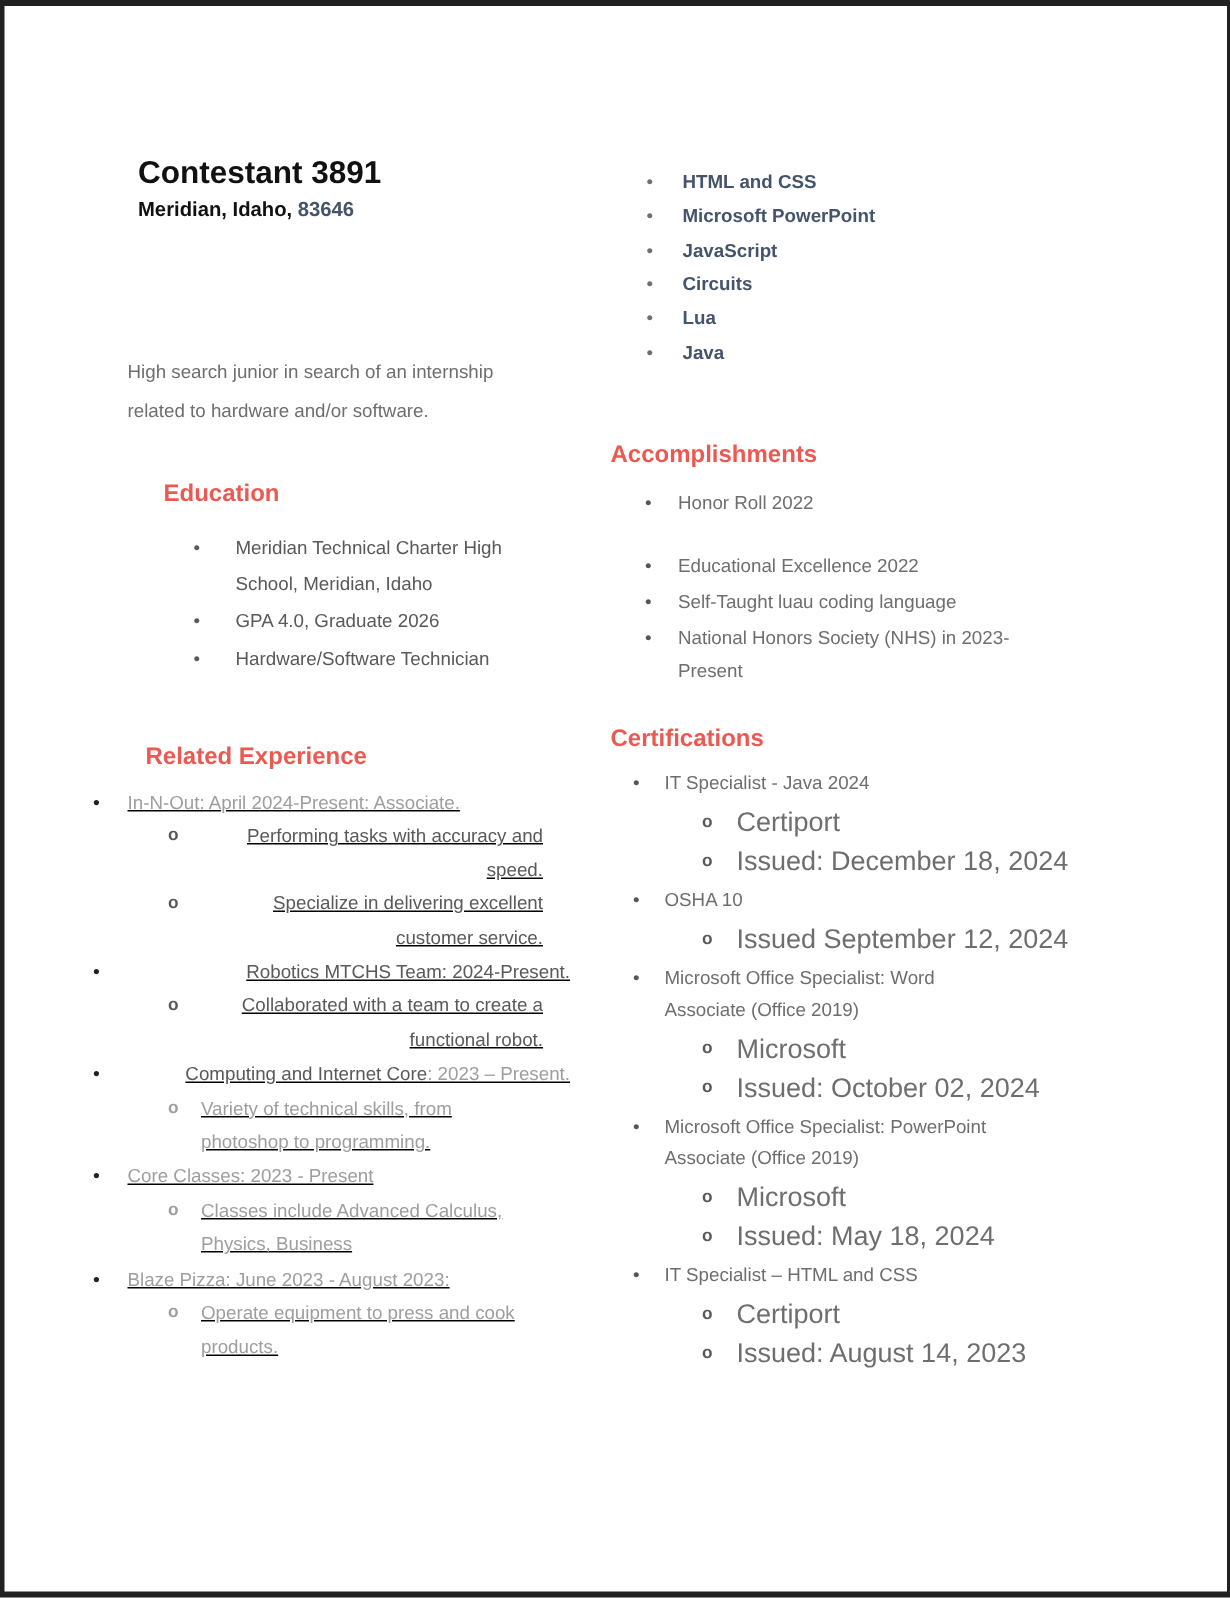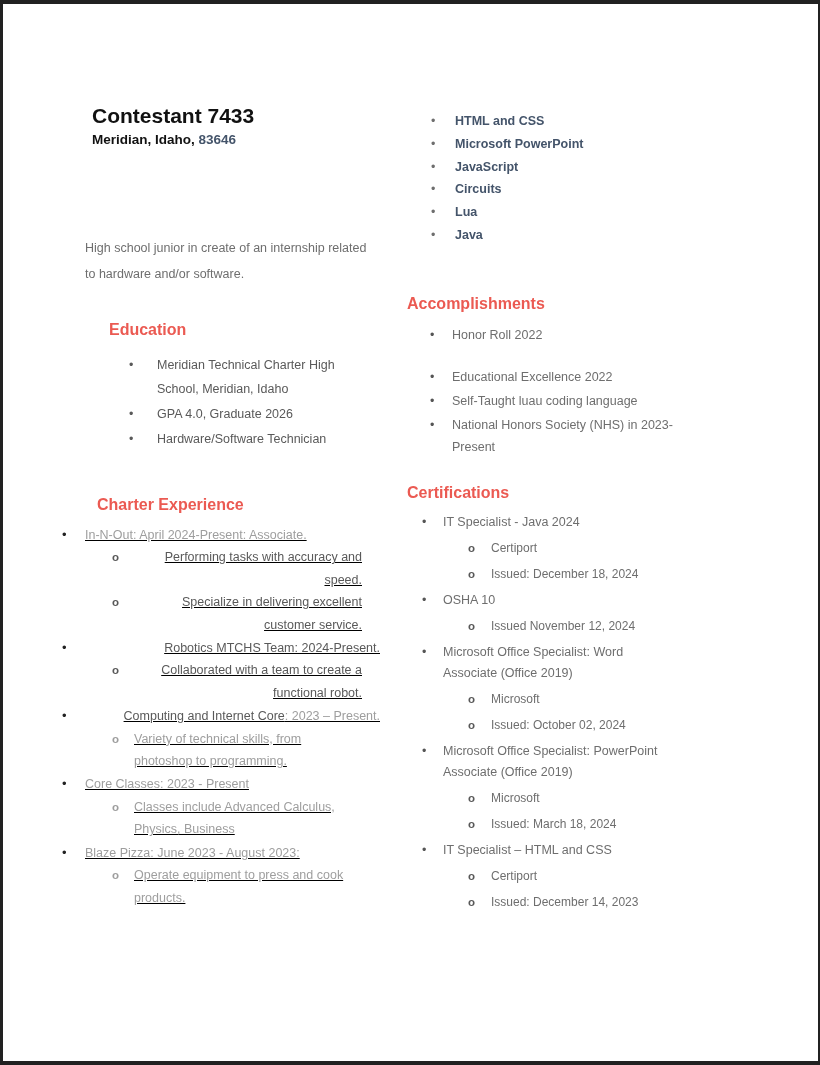--- a/index.html
+++ b/index.html
@@ -73,50 +73,50 @@
   .accomplishments li:first-child{margin-bottom:20px;}
   .accomplishments li::before{content:"\2022";position:absolute;left:23px;color:#555555;}
 
   
   .certifications{left:407px;top:483px;width:320px;}
   .cert-list{margin-top:9px;}
   .cert-main{position:relative;padding-left:36px;width:222px;
     font-size:12.5px;line-height:21px;color:var(--medium);margin-top:5px;}
   .cert-main::before{content:"\2022";position:absolute;left:15px;color:#555555;}
   .cert-sub{position:relative;padding-left:84px;width:230px;
-    font-size:12px;line-height:21px;color:var(--medium);margin-top:5px;}
+    font-size:18px;line-height:21px;color:var(--medium);margin-top:5px;}
   .cert-sub::before{content:"o";position:absolute;left:61px;font-size:11.5px;
     font-weight:bold;color:var(--dark);}
 </style>
 </head>
 <body>
 
 <div class="frame"></div>
 
 <header class="header">
-  <h1>Contestant 7433</h1>
+  <h1>Contestant 3891</h1>
   <p class="location">
     <span>Meridian, Idaho,</span>
     <span class="zip">83646</span>
   </p>
 </header>
 
-<p class="objective">High school junior in create of an internship related to hardware and/or software.</p>
+<p class="objective">High search junior in search of an internship related to hardware and/or software.</p>
 
 <section class="education">
   <h2>Education</h2>
   <ul id="education-list">
       <li>Meridian Technical Charter High School, Meridian, Idaho</li>
       <li>GPA 4.0, Graduate 2026</li>
       <li>Hardware/Software Technician</li>
     </ul>
 </section>
 
 <section class="experience">
-  <h2>Charter Experience</h2>
+  <h2>Related Experience</h2>
   <div class="exp-list" id="experience-list">
       <div class="exp-item">
         <p class="exp-main tone-light"><span class="tone-light">In-N-Out: April 2024-Present: Associate.</span></p>
         <p class="exp-sub tone-dark">Performing tasks with accuracy and speed.</p>
         <p class="exp-sub tone-dark">Specialize in delivering excellent customer service.</p>
       </div>
       <div class="exp-item">
         <p class="exp-main tone-dark"><span class="tone-dark">Robotics MTCHS Team: 2024-Present.</span></p>
         <p class="exp-sub tone-dark">Collaborated with a team to create a functional robot.</p>
       </div>
@@ -159,31 +159,31 @@
 <section class="certifications">
   <h2>Certifications</h2>
   <div class="cert-list" id="certifications-list">
       <div class="cert-item">
         <p class="cert-main">IT Specialist - Java 2024</p>
         <p class="cert-sub">Certiport</p>
         <p class="cert-sub">Issued: December 18, 2024</p>
       </div>
       <div class="cert-item">
         <p class="cert-main">OSHA 10</p>
-        <p class="cert-sub">Issued November 12, 2024</p>
+        <p class="cert-sub">Issued September 12, 2024</p>
       </div>
       <div class="cert-item">
         <p class="cert-main">Microsoft Office Specialist: Word Associate (Office 2019)</p>
         <p class="cert-sub">Microsoft</p>
         <p class="cert-sub">Issued: October 02, 2024</p>
       </div>
       <div class="cert-item">
         <p class="cert-main">Microsoft Office Specialist: PowerPoint Associate (Office 2019)</p>
         <p class="cert-sub">Microsoft</p>
-        <p class="cert-sub">Issued: March 18, 2024</p>
+        <p class="cert-sub">Issued: May 18, 2024</p>
       </div>
       <div class="cert-item">
         <p class="cert-main">IT Specialist – HTML and CSS</p>
         <p class="cert-sub">Certiport</p>
-        <p class="cert-sub">Issued: December 14, 2023</p>
+        <p class="cert-sub">Issued: August 14, 2023</p>
       </div>
     </div>
 </section>
 
 </body></html>

